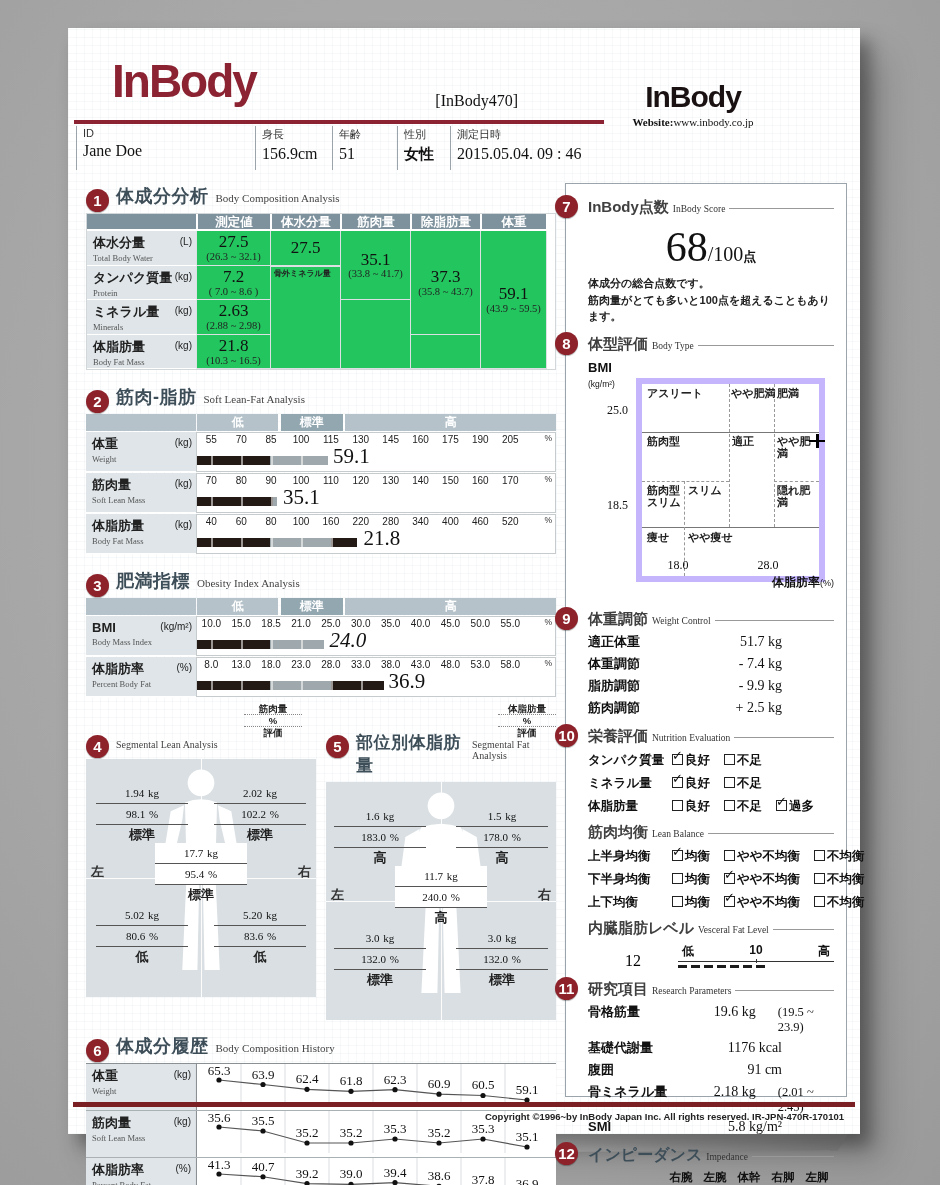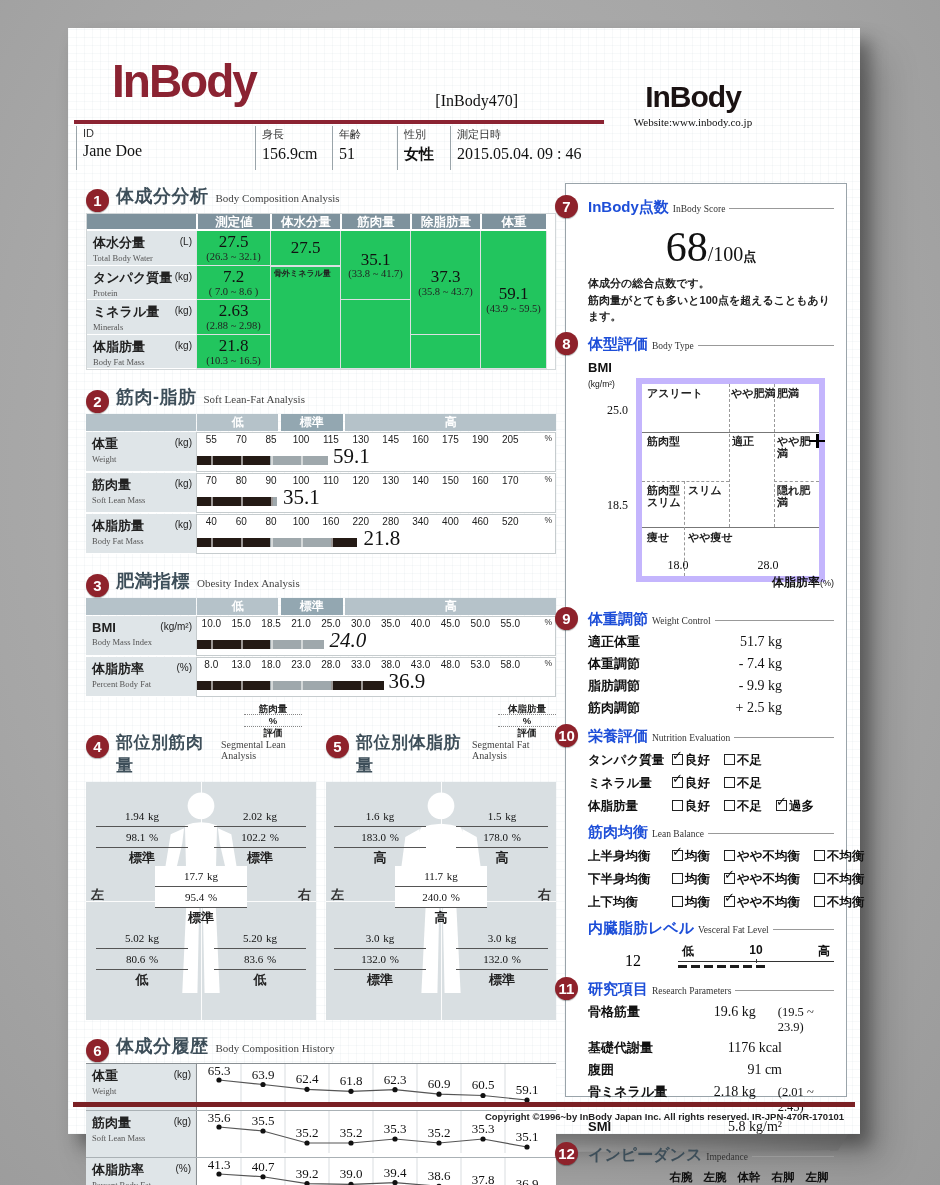--- a/index.html
+++ b/index.html
@@ -32,21 +32,21 @@
 
   
   .logo-main{position:absolute;left:44px;top:26px;font-size:46px;font-weight:bold;
     color:#8b2332;letter-spacing:-2px;font-family:"Liberation Sans","DejaVu Sans",sans-serif;}
   .model{position:absolute;left:300px;top:64px;width:150px;text-align:right;
     font-size:16px;color:#111;font-family:"Liberation Serif","DejaVu Serif",serif;}
   .rule-maroon{position:absolute;left:6px;top:92px;width:530px;height:4px;background:#8b2332;}
   .brand2{position:absolute;left:530px;top:52px;width:190px;text-align:center;}
   .brand2 .b2logo{font-size:30px;font-weight:bold;color:#1a1212;letter-spacing:-1px;}
   .brand2 .b2web{font-size:11px;color:#111;margin-top:2px;font-family:"Liberation Serif","DejaVu Serif",serif;}
-  .brand2 .b2web b{font-weight:normal;}
+  .brand2 .b2web b{font-weight:bold;}
 
   .idbar{position:absolute;left:8px;top:98px;height:44px;display:flex;}
   .idcell{border-left:1px solid #9aa4aa;padding:1px 8px 0 6px;}
   .idcell .lb{font-size:11px;color:#333;}
   .idcell .vl{font-size:16px;color:#111;margin-top:3px;font-family:"Liberation Serif","DejaVu Serif",serif;}
   .idcell .vl.gothic{font-family:"Liberation Sans","DejaVu Sans",sans-serif;font-weight:bold;font-size:15px;}
 
   
   .num{width:23px;height:23px;border-radius:50%;background:#8e222b;color:#fff;
     font-size:15px;font-weight:bold;display:flex;align-items:center;justify-content:center;
@@ -119,21 +119,21 @@
   .cb{display:inline-block;width:9px;height:9px;border:1.5px solid #222;position:relative;
     vertical-align:-1px;margin-right:2px;background:#fff;}
   .cb.checked::after{content:"✓";position:absolute;left:-1px;top:-7px;font-size:13px;color:#111;font-weight:bold;}
 
   
   .rpanel{position:absolute;left:497px;top:155px;width:282px;height:914px;background:#fff;
     border:1px solid #9aa4aa;box-sizing:border-box;padding:14px 12px 0 22px;}
   .rsec{position:relative;}
   .rsec .num{position:absolute;left:-33px;top:-3px;}
   .rtitle{display:flex;align-items:baseline;gap:4px;}
-  .rtitle .rjp{font-size:15px;font-weight:bold;color:#1d4ed8;}
+  .rtitle .rjp{font-size:15px;font-weight:bold;color:#404040;}
   .rtitle .rjp.slate{color:#3d4e59;font-size:16px;}
   .rtitle .ren{font-size:9.5px;color:#333;font-family:"Liberation Serif","DejaVu Serif",serif;white-space:nowrap;}
   .rtitle .tline{flex:1;border-top:1px solid #999;position:relative;top:-3px;}
 
   .score-line{text-align:center;margin:6px 0 4px 0;font-family:"Liberation Serif","DejaVu Serif",serif;color:#111;}
   .score-line .big{font-size:42px;}
   .score-line .den{font-size:20px;}
   .score-line .pts{font-size:13px;font-family:"Liberation Sans","DejaVu Sans",sans-serif;font-weight:bold;}
   .score-desc{font-size:11px;font-weight:bold;color:#222;line-height:1.5;margin-bottom:10px;}
 
@@ -455,21 +455,20 @@
 
     <div class="seg-wrap">
       <div class="seg-col">
         <div class="seg-legend" style="right:14px">
           <div>筋肉量</div>
           <div>%</div>
           <div>評価</div>
         </div>
         <div class="ltitle">
           <div class="num">4</div>
-          <span class="jp" style="font-size:17px">部位別筋肉量</span>
           <span class="en" style="font-size:10px">Segmental Lean Analysis</span>
         </div>
         <div class="seg-panel" id="seg-lean">
           <div class="hline"></div>
             <div class="vline"></div>
           <svg width="110" height="214" viewBox="0 0 120 240">
             <g fill="#ffffff">
               <circle cx="60" cy="20" r="15"></circle>
               <path d="M42,42 Q60,35 78,42 L76,122 Q60,128 44,122 Z"></path>
               <path d="M41,45 L26,52 L17,107 L28,109 L39,62 Z"></path>

